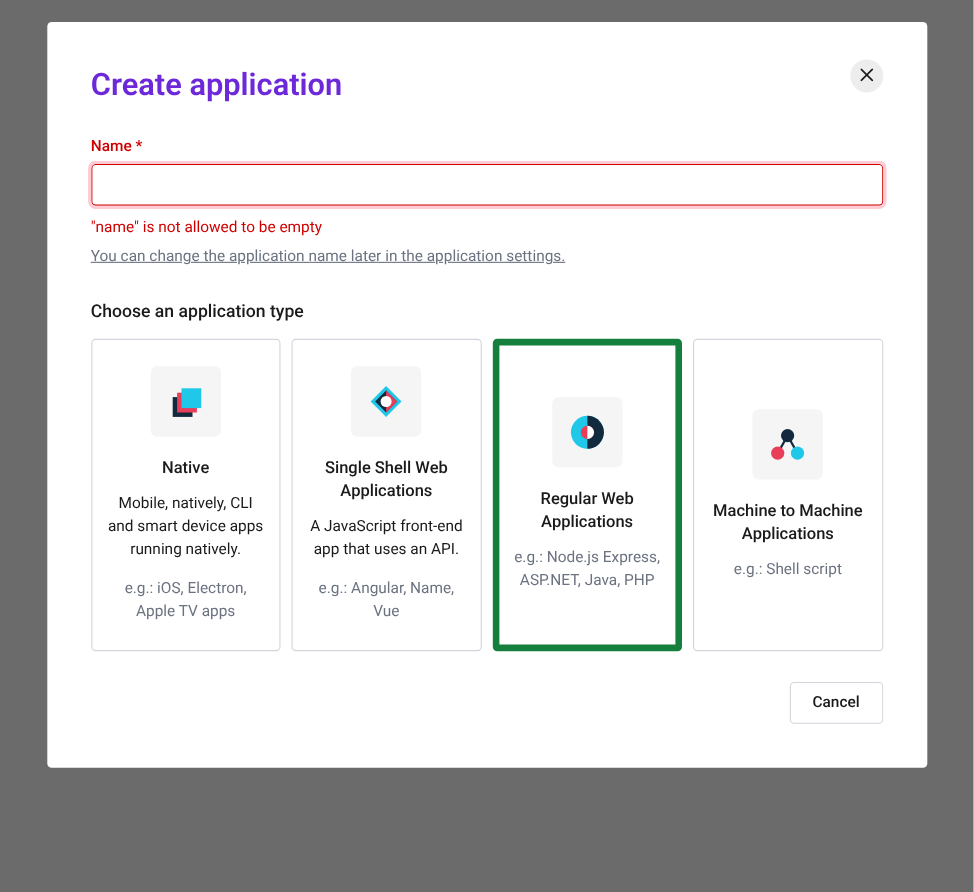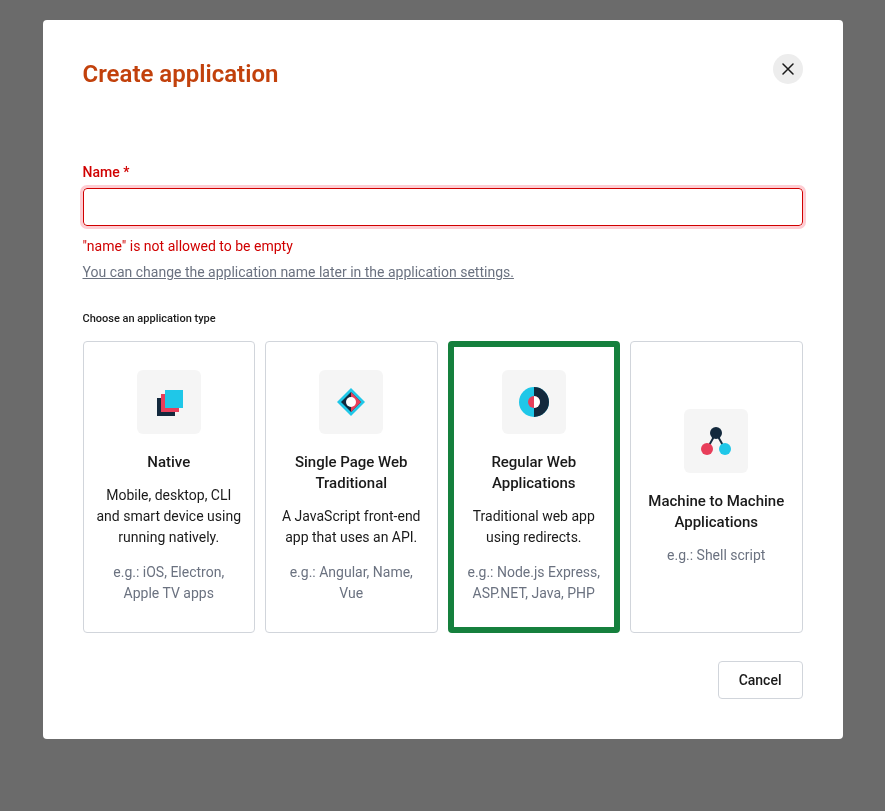--- a/index.html
+++ b/index.html
@@ -28,24 +28,24 @@
     
     .modal {
       background: #ffffff;
       width: 800px;
       border-radius: 4px;
       padding: 40px;
       position: relative;
     }
     
     .modal-title {
-      font-size: 24px;
+      font-size: 28px;
       font-weight: 600;
-      color: #c2410c;
-      margin-bottom: 76px;
+      color: #6d28d9;
+      margin-bottom: 32px;
     }
     
     .close-btn {
       position: absolute;
       top: 34px;
       right: 40px;
       width: 30px;
       height: 30px;
       border-radius: 50%;
       background: #ededed;
@@ -85,21 +85,21 @@
     }
     
     .field-help {
       font-size: 14px;
       color: #6b7280;
       margin-top: 10px;
       text-decoration: underline;
     }
     
     .type-label {
-      font-size: 11px;
+      font-size: 16px;
       font-weight: 500;
       color: #1a1a1a;
       margin-top: 32px;
       margin-bottom: 16px;
     }
     
     .type-grid {
       display: grid;
       grid-template-columns: repeat(4, 1fr);
       gap: 10px;
@@ -213,49 +213,48 @@
 
       <div class="type-card">
         <div class="type-icon">
           <svg width="36" height="36" viewBox="0 0 36 36">
             <rect x="6" y="14" width="18" height="18" fill="#13293d"></rect>
             <rect x="10" y="10" width="18" height="18" fill="#e83e5a"></rect>
             <rect x="14" y="6" width="18" height="18" fill="#1fc7e8"></rect>
           </svg>
         </div>
         <div class="type-title">Native</div>
-        <div class="type-desc">Mobile, desktop, CLI and smart device using running natively.</div>
+        <div class="type-desc">Mobile, natively, CLI and smart device apps running natively.</div>
         <div class="type-example">e.g.: iOS, Electron, Apple TV apps</div>
       </div>
 
       <div class="type-card">
         <div class="type-icon">
           <svg width="36" height="36" viewBox="0 0 36 36">
             <path d="M18 4 L32 18 L18 32 L4 18 Z" fill="#1fc7e8"></path>
             <path d="M18 8 L28 18 L18 28 L8 18 Z" fill="#13293d"></path>
             <path d="M18 8 L28 18 L18 28 Z" fill="#e83e5a"></path>
             <circle cx="18" cy="18" r="5" fill="#ffffff"></circle>
           </svg>
         </div>
-        <div class="type-title">Single Page Web Traditional</div>
+        <div class="type-title">Single Shell Web Applications</div>
         <div class="type-desc">A JavaScript front-end app that uses an API.</div>
         <div class="type-example">e.g.: Angular, Name, Vue</div>
       </div>
 
       <div class="type-card selected">
         <div class="type-icon">
           <svg width="36" height="36" viewBox="0 0 36 36">
             <circle cx="18" cy="18" r="15" fill="#1fc7e8"></circle>
             <path d="M 18 3 A 15 15 0 0 1 18 33 Z" fill="#13293d"></path>
             <circle cx="18" cy="18" r="6" fill="#e83e5a"></circle>
             <path d="M 18 12 A 6 6 0 0 1 18 24 Z" fill="#ffffff"></path>
           </svg>
         </div>
         <div class="type-title">Regular Web Applications</div>
-        <div class="type-desc">Traditional web app using redirects.</div>
         <div class="type-example">e.g.: Node.js Express, ASP.NET, Java, PHP</div>
       </div>
 
       <div class="type-card">
         <div class="type-icon">
           <svg width="36" height="36" viewBox="0 0 36 36">
             <line x1="18" y1="10" x2="9" y2="26" stroke="#13293d" stroke-width="2"></line>
             <line x1="18" y1="10" x2="27" y2="26" stroke="#13293d" stroke-width="2"></line>
             <circle cx="18" cy="10" r="6" fill="#13293d"></circle>
             <circle cx="9" cy="26" r="6" fill="#e83e5a"></circle>

